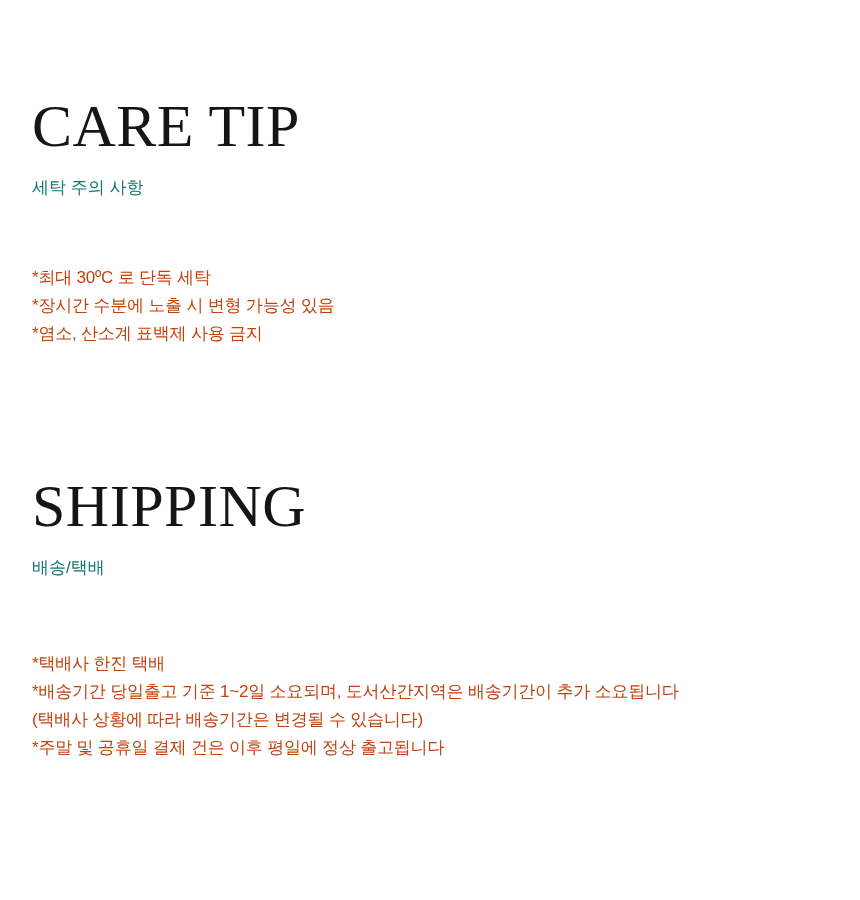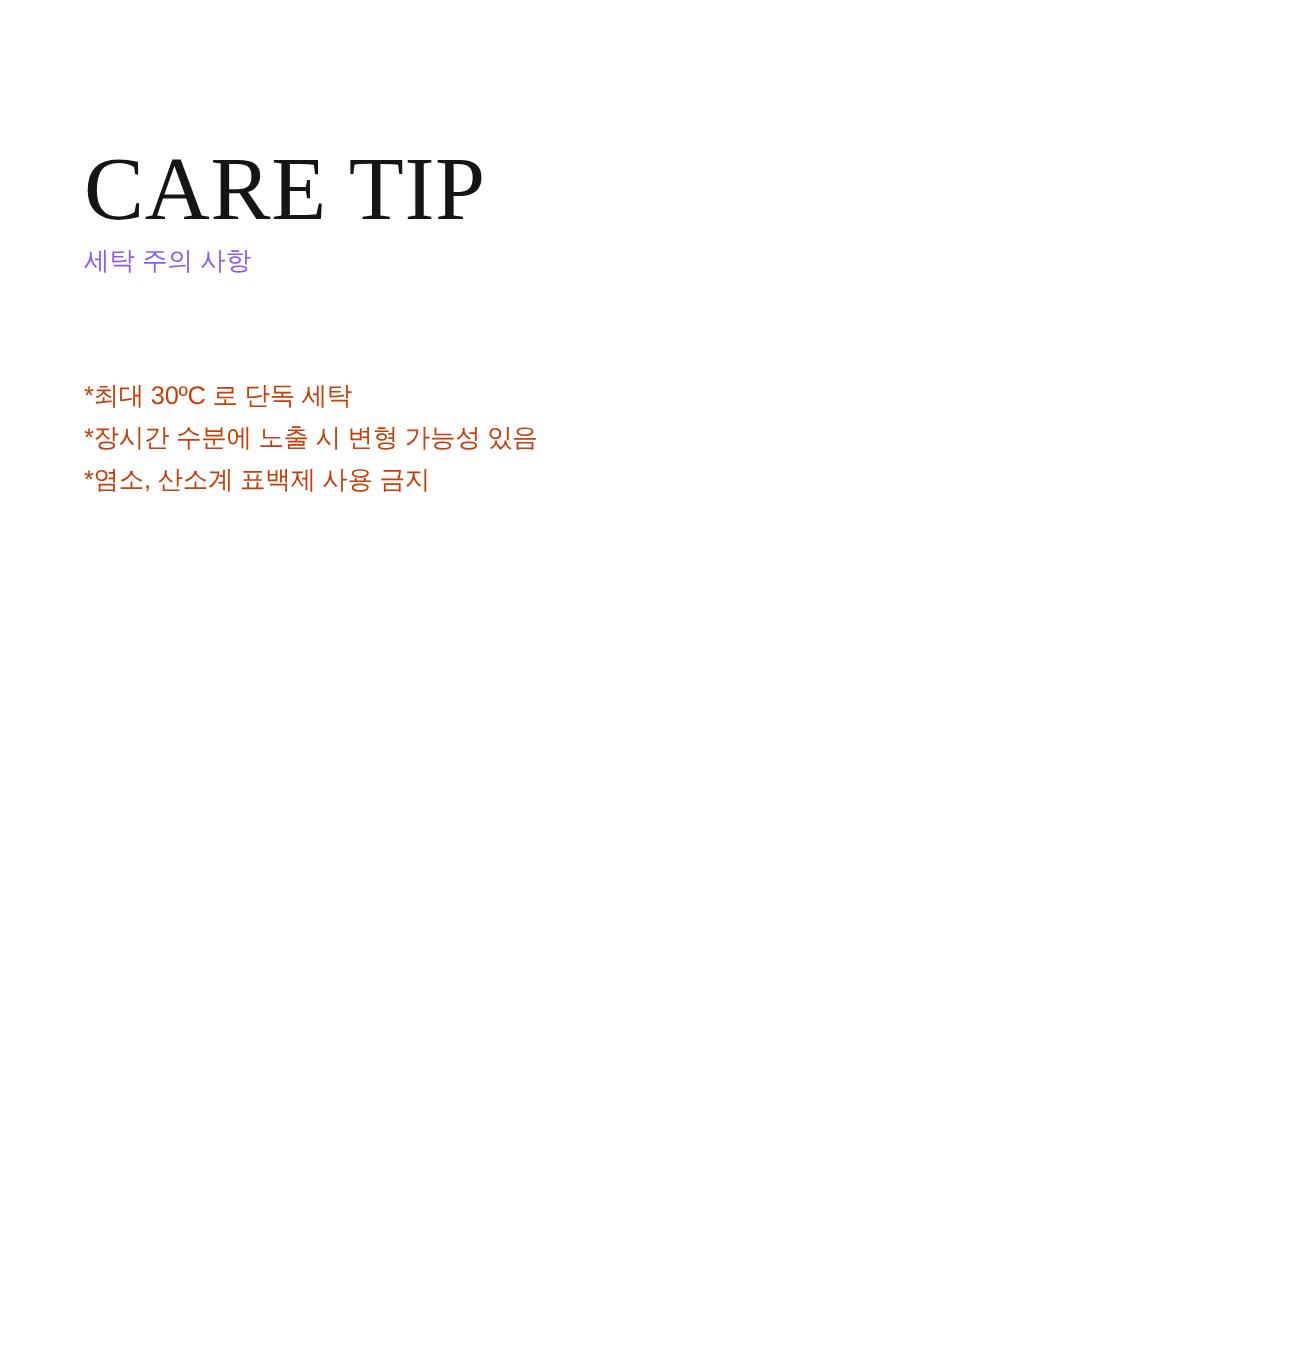--- a/index.html
+++ b/index.html
@@ -12,37 +12,37 @@
     height: 900px;
     overflow: hidden;
     color: #111111;
     font-family: "Liberation Sans", sans-serif;
     -webkit-font-smoothing: antialiased;
   }
   .page {
     box-sizing: border-box;
     width: 860px;
     height: 900px;
-    padding: 96px 50px 0 56px;
+    padding: 96px 50px 0 32px;
     background: #ffffff;
   }
   .sec-title {
     font-family: "Liberation Serif", serif;
     font-weight: 500;
     font-size: 60px;
     line-height: 60px;
     letter-spacing: 0.5px;
     margin: 0;
     color: #151515;
   }
   .sec-subtitle {
     font-size: 17px;
     line-height: 24px;
-    margin: 6px 0 0 0;
-    color: #8b5cf6;
+    margin: 20px 0 0 0;
+    color: #0f766e;
   }
   .sec-lines {
     margin-top: 64px;
   }
   .sec-lines p {
     margin: 0;
     font-size: 17px;
     line-height: 28px;
     letter-spacing: -0.2px;
     white-space: nowrap;
@@ -63,14 +63,24 @@
   <section class="section-care">
     <h1 class="sec-title">CARE TIP</h1>
     <p class="sec-subtitle">세탁 주의 사항</p>
     <div class="sec-lines">
       <p>*최대 30ºC 로 단독 세탁</p>
       <p>*장시간 수분에 노출 시 변형 가능성 있음</p>
       <p>*염소, 산소계 표백제 사용 금지</p>
     </div>
   </section>
 
+  <section class="section-shipping">
+    <h1 class="sec-title">SHIPPING</h1>
+    <p class="sec-subtitle">배송/택배</p>
+    <div class="sec-lines">
+      <p>*택배사 한진 택배</p>
+      <p>*배송기간 당일출고 기준 1~2일 소요되며, 도서산간지역은 배송기간이 추가 소요됩니다</p>
+      <p>(택배사 상황에 따라 배송기간은 변경될 수 있습니다)</p>
+      <p>*주말 및 공휴일 결제 건은 이후 평일에 정상 출고됩니다</p>
+    </div>
+  </section>
 
 </div>
 
 </body></html>

